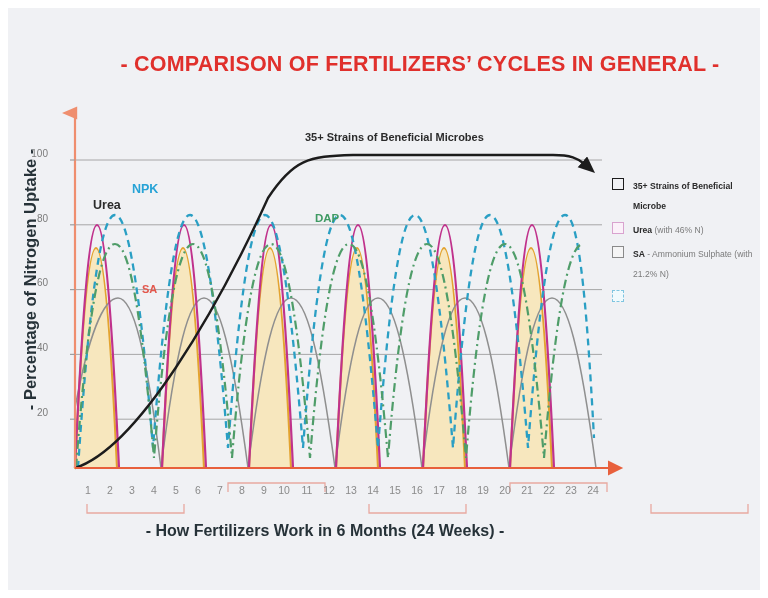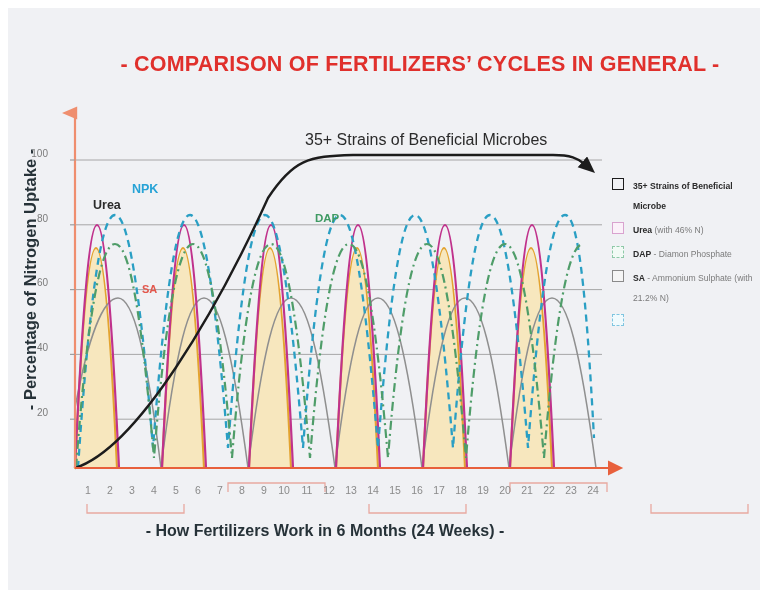--- a/index.html
+++ b/index.html
@@ -43,21 +43,21 @@
   .sw-sa{border:1.4px solid #8a8a8a;background:#f5f5f5;}
   .sw-npk{border:1.4px dashed #7fc5e0;background:#f0fafd;}
   .sw-others{border:1.4px solid #e3b84f;background:#f7e3ae;}
   .lt{font-size:8.6px;line-height:20px;color:#7b7b7b;}
   .lt b{color:#2b2b2b;font-weight:bold;}
   .ann{position:absolute;font-weight:bold;}
   #ann-urea{left:93px;top:198px;font-size:12.5px;color:#2b2b2b;}
   #ann-npk{left:132px;top:182px;font-size:12.5px;color:#27a3d6;}
   #ann-sa{left:142px;top:283px;font-size:11px;color:#e2574c;}
   #ann-dap{left:315px;top:212px;font-size:11.5px;color:#3f9a63;}
-  #ann-microbes{left:305px;top:131px;font-size:16px;color:#2b2b2b;font-weight:normal;}
+  #ann-microbes{left:305px;top:131px;font-size:11px;color:#2b2b2b;font-weight:bold;}
   .axn{position:absolute;color:#7b7b7b;font-size:10px;text-align:right;}
   .wk{position:absolute;color:#8a8a8a;font-size:10.5px;text-align:center;width:16px;}
 </style>
 </head>
 <body>
 
 <div id="page">
   <div id="panel"></div>
 
   <div id="title">- COMPARISON OF FERTILIZERS’ CYCLES IN GENERAL -</div>
@@ -200,24 +200,20 @@
   <div class="legend">
     <div class="legend-row">
       <span class="sw sw-microbe"></span>
       <span class="lt"><b>35+ Strains of Beneficial Microbe</b><span></span></span>
     </div>
     <div class="legend-row">
       <span class="sw sw-urea"></span>
       <span class="lt"><b>Urea</b><span> (with 46% N)</span></span>
     </div>
     <div class="legend-row">
-      <span class="sw sw-dap"></span>
-      <span class="lt"><b>DAP</b><span> - Diamon Phosphate</span></span>
-    </div>
-    <div class="legend-row">
       <span class="sw sw-sa"></span>
       <span class="lt"><b>SA</b><span> - Ammonium Sulphate (with 21.2% N)</span></span>
     </div>
     <div class="legend-row">
       <span class="sw sw-npk"></span>
     </div>
   </div>
 </div>
 
 </body></html>

